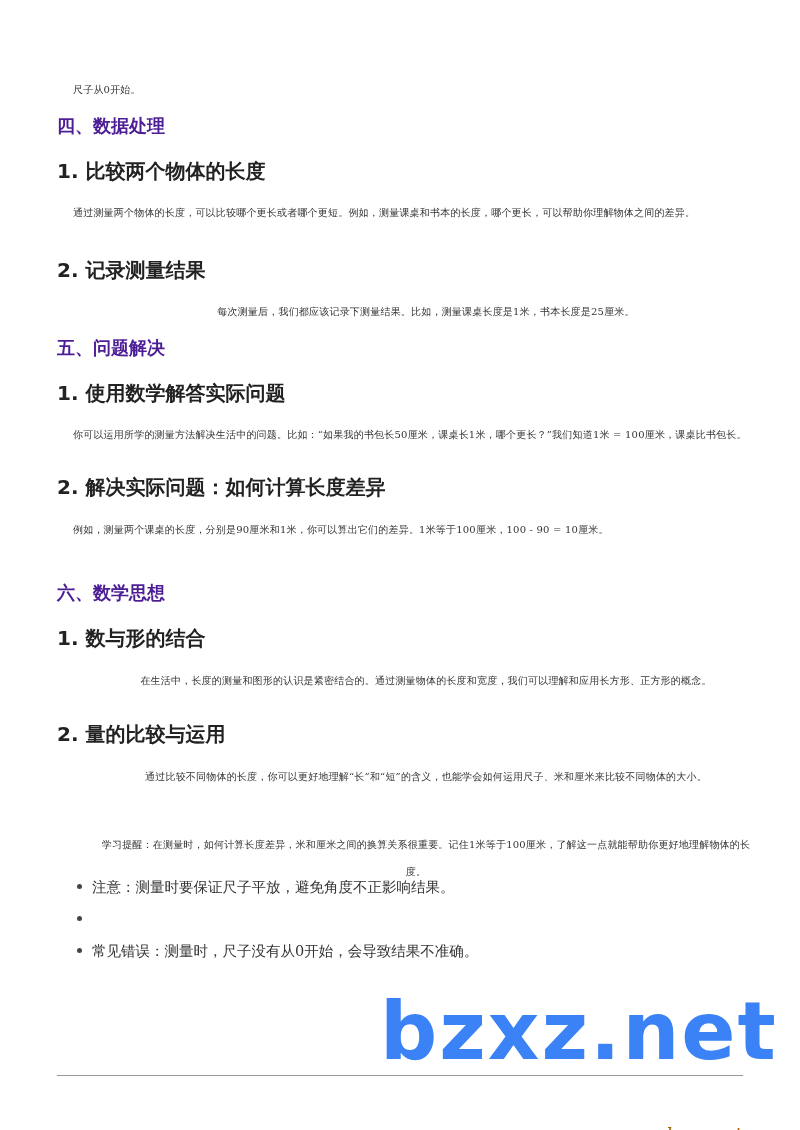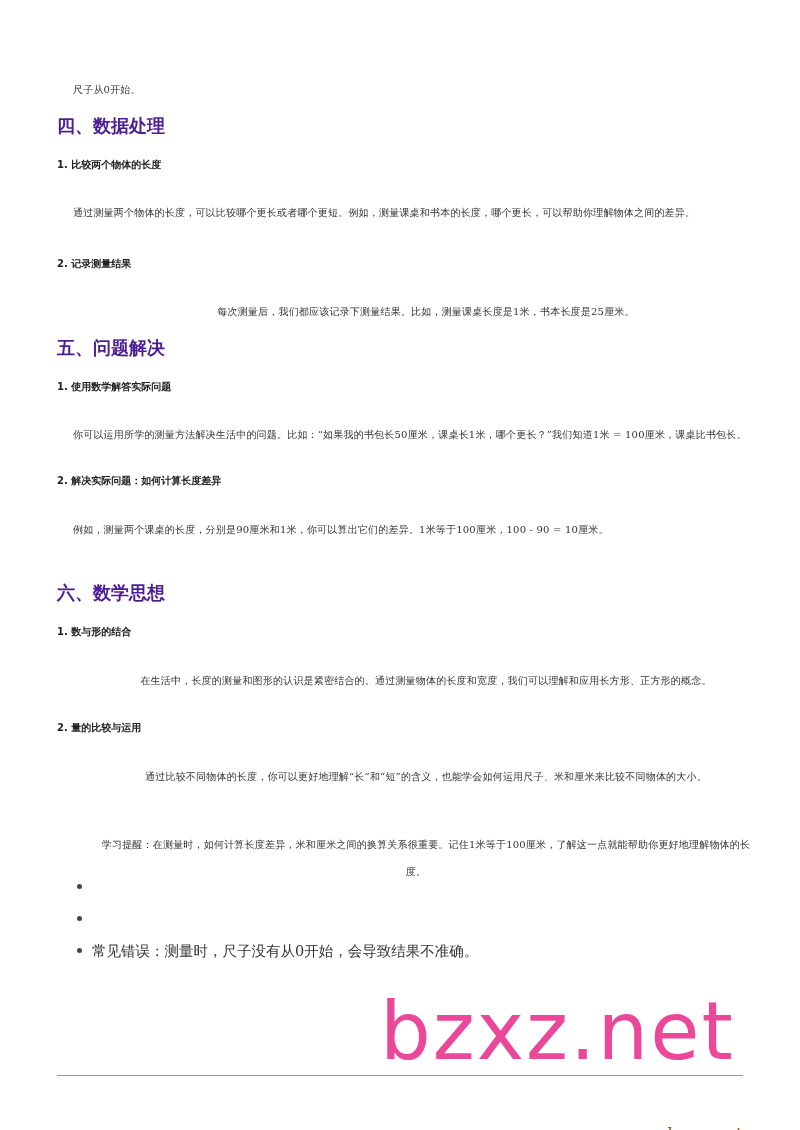--- a/index.html
+++ b/index.html
@@ -5,29 +5,29 @@
     html, body { margin: 0; padding: 0; background: #ffffff; }
     body {
       width: 800px; height: 1130px; position: relative; overflow: hidden;
       font-family: "DejaVu Serif", "Liberation Serif", serif;
       color: #333333;
     }
     .page { position: absolute; left: 57px; top: 0; width: 686px; }
     .p { font-size: 10px; line-height: 27px; margin: 16px; letter-spacing: 0.2px; }
     .indent { text-indent: 2em; text-align: center; }
     .h1 { font-family: "DejaVu Sans", "Liberation Sans", sans-serif; font-weight: bold; font-size: 18px; color: #4c1d95; margin: 0; }
-    .h2 { font-family: "DejaVu Sans", "Liberation Sans", sans-serif; font-weight: bold; font-size: 10px; color: #222; margin: 0; }
+    .h2 { font-family: "DejaVu Sans", "Liberation Sans", sans-serif; font-weight: bold; font-size: 20px; color: #222; margin: 0; }
     .abs { position: absolute; left: 0; }
     .bullets { list-style: none; margin: 0; padding: 0; }
     .bullets li { position: absolute; left: 0; font-size: 14.5px; line-height: 27px; }
     .bullets li .dot { display: inline-block; width: 5px; height: 5px; border-radius: 50%; background: #444; margin: 0 10px 3px 20px; vertical-align: middle; }
     .watermark {
       position: absolute; left: 380px; top: 985px;
-      font-family: "DejaVu Sans", "Liberation Sans", sans-serif; font-weight: normal;
-      font-size: 80px; letter-spacing: 2px; color: #ec4899;
+      font-family: "DejaVu Sans", "Liberation Sans", sans-serif; font-weight: bold;
+      font-size: 80px; letter-spacing: 2px; color: #3b82f6;
     }
     .footer-line { position: absolute; left: 57px; top: 1075px; width: 686px; height: 1px; background: #999; }
     .footer-url {
       position: absolute; right: 58px; top: 1124px;
       font-family: "DejaVu Serif", "Liberation Serif", serif; font-style: italic;
       font-size: 18px; color: #a16207;
     }
   </style>
 </head>
 <body>
@@ -48,21 +48,21 @@
   <p class="p abs" style="top:500px;width:686px;word-break:break-all;">例如，测量两个课桌的长度，分别是90厘米和1米，你可以算出它们的差异。1米等于100厘米，100 - 90 = 10厘米。</p>
 
   <h1 class="h1 abs" style="top:581px;">六、数学思想</h1>
   <h2 class="h2 abs" style="top:625px;">1. 数与形的结合</h2>
   <p class="p abs indent" style="top:651px;width:686px;">在生活中，长度的测量和图形的认识是紧密结合的。通过测量物体的长度和宽度，我们可以理解和应用长方形、正方形的概念。</p>
   <h2 class="h2 abs" style="top:721px;">2. 量的比较与运用</h2>
   <p class="p abs indent" style="top:747px;width:686px;">通过比较不同物体的长度，你可以更好地理解“长”和“短”的含义，也能学会如何运用尺子、米和厘米来比较不同物体的大小。</p>
   <p class="p abs indent" style="top:815px;width:686px;">学习提醒：在测量时，如何计算长度差异，米和厘米之间的换算关系很重要。记住1米等于100厘米，了解这一点就能帮助你更好地理解物体的长度。</p>
 
   <ul class="bullets">
-    <li style="top:874px;"><span class="dot"></span></li>
+    <li style="top:874px;"><span class="dot"></span><span>注意：测量时要保证尺子平放，避免角度不正影响结果。</span></li>
     <li style="top:906px;"><span class="dot"></span></li>
     <li style="top:938px;"><span class="dot"></span><span>常见错误：测量时，尺子没有从0开始，会导致结果不准确。</span></li>
   </ul>
 </div>
 
 <div class="watermark">bzxz.net</div>
 <div class="footer-line"></div>
 <div class="footer-url">www.bzxz.net</div>
 
 </body></html>

